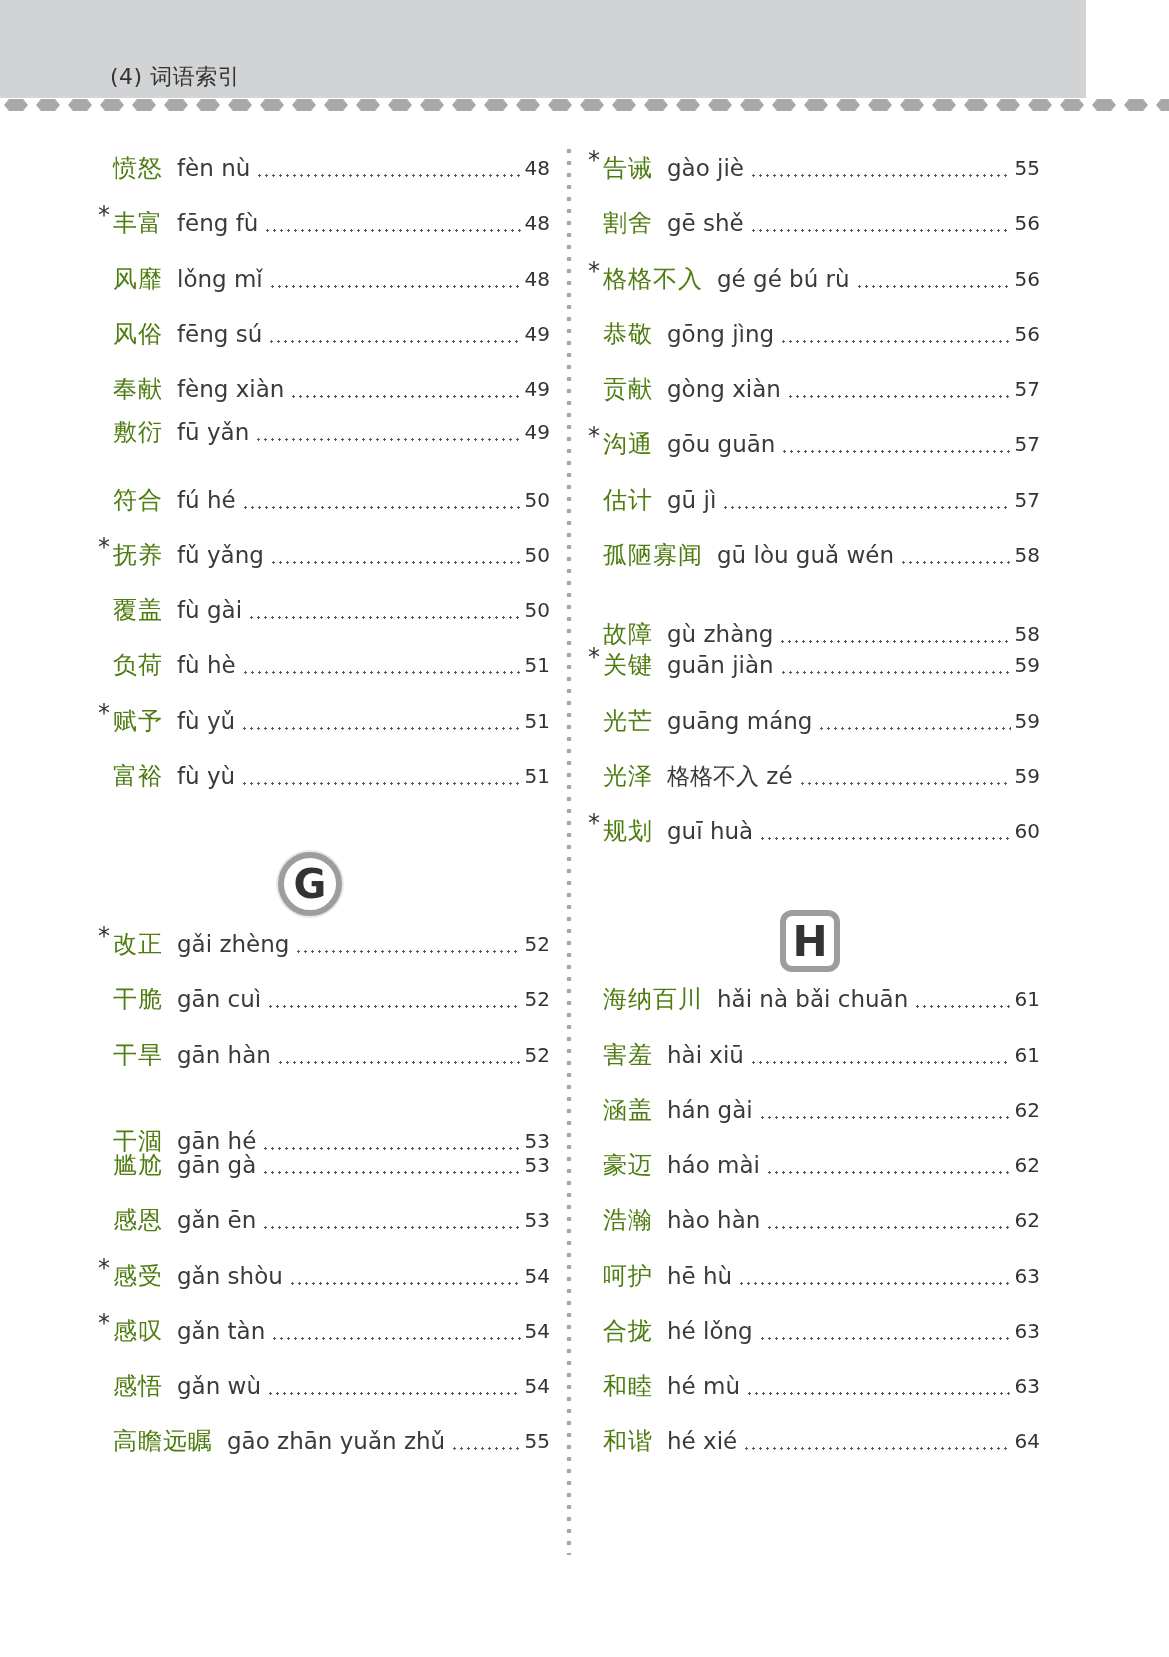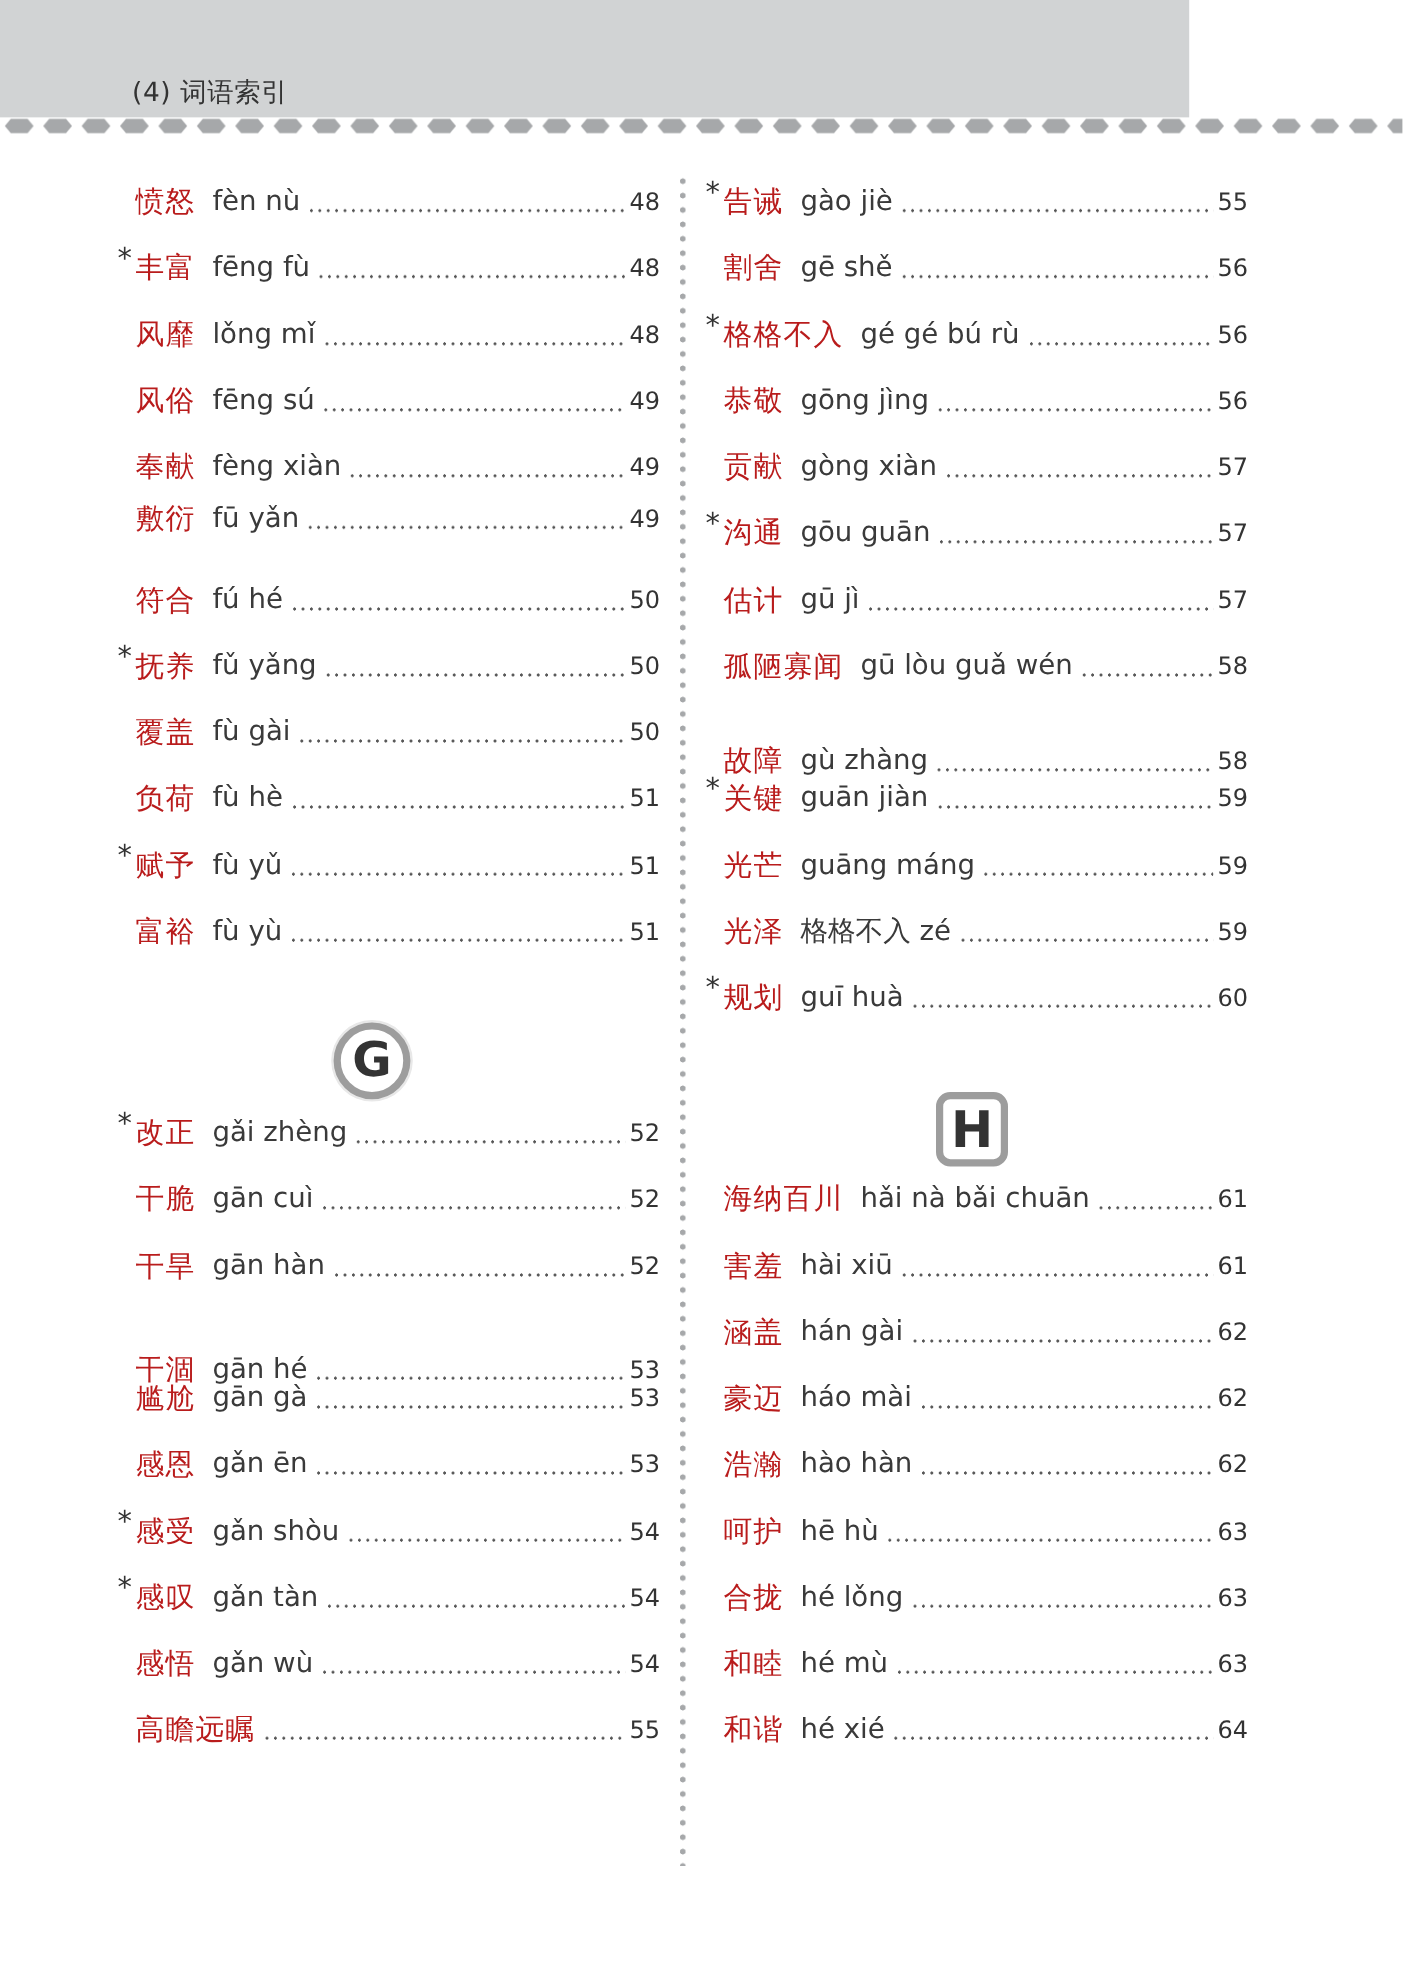--- a/index.html
+++ b/index.html
@@ -1,21 +1,21 @@
 <!DOCTYPE html>
 <html><head>
 <meta charset="utf-8">
 <style>
   html, body { margin: 0; padding: 0; }
   body {
     width: 1169px; height: 1657px; background: #ffffff; position: relative; overflow: hidden;
     font-family: "DejaVu Sans", "Liberation Sans", sans-serif; color: #2b2b2b;
   }
   .header {
-    position: absolute; left: 0; top: 0; width: 991px; height: 98px; background: #d1d3d4; text-align: right;
+    position: absolute; left: 0; top: 0; width: 1086px; height: 98px; background: #d1d3d4; text-align: right;
   }
   .header-title {
     position: absolute; left: 110px; top: 62px; font-size: 22px; color: #333; letter-spacing: 0.5px;
   }
   .band {
     position: absolute; left: 0; top: 98px; width: 1169px; height: 14px; background: #ffffff; overflow: hidden;
   }
   .band svg { display: block; }
   .col {
     position: absolute; top: 150px;
@@ -27,21 +27,21 @@
     background-image: radial-gradient(circle, #a6a8aa 2.2px, transparent 2.6px);
     background-size: 6px 12px; background-repeat: repeat-y;
   }
   .entry {
     position: absolute; left: 0; width: 100%; height: 36px; display: flex; align-items: flex-end;
     font-size: 24px; line-height: 36px;
   }
   .star {
     position: absolute; left: 3px; top: -8px; font-size: 24px; color: #333;
   }
-  .word { margin-left: 18px; color: #b91c1c; white-space: nowrap; letter-spacing: 1px; }
+  .word { margin-left: 18px; color: #4d7c0f; white-space: nowrap; letter-spacing: 1px; }
   .pinyin { margin-left: 14px; color: #3a3a3a; white-space: nowrap; font-size: 23px; }
   .dots {
     flex: 1; margin: 0 4px 9px 6px; height: 3px;
     background-image: radial-gradient(circle, #555 1.1px, transparent 1.4px);
     background-size: 7px 3px; background-repeat: repeat-x;
   }
   .page { color: #333; font-size: 20px; white-space: nowrap; }
   .letter-badge {
     position: absolute; display: flex; align-items: center; justify-content: center;
     font-family: "DejaVu Sans", sans-serif; font-weight: bold; color: #333;
@@ -207,20 +207,21 @@
       <span class="page">54</span>
     </div>
   <div class="entry" style="top:1218px">
       <span class="word">感悟</span>
       <span class="pinyin">gǎn wù</span>
       <span class="dots"></span>
       <span class="page">54</span>
     </div>
   <div class="entry" style="top:1273px">
       <span class="word">高瞻远瞩</span>
+      <span class="pinyin">gāo zhān yuǎn zhǔ</span>
       <span class="dots"></span>
       <span class="page">55</span>
     </div>
 </div>
 
 <div class="col right">
   <div class="entry" style="top:0px">
       <span class="star">*</span>
       <span class="word">告诫</span>
       <span class="pinyin">gào jiè</span>

